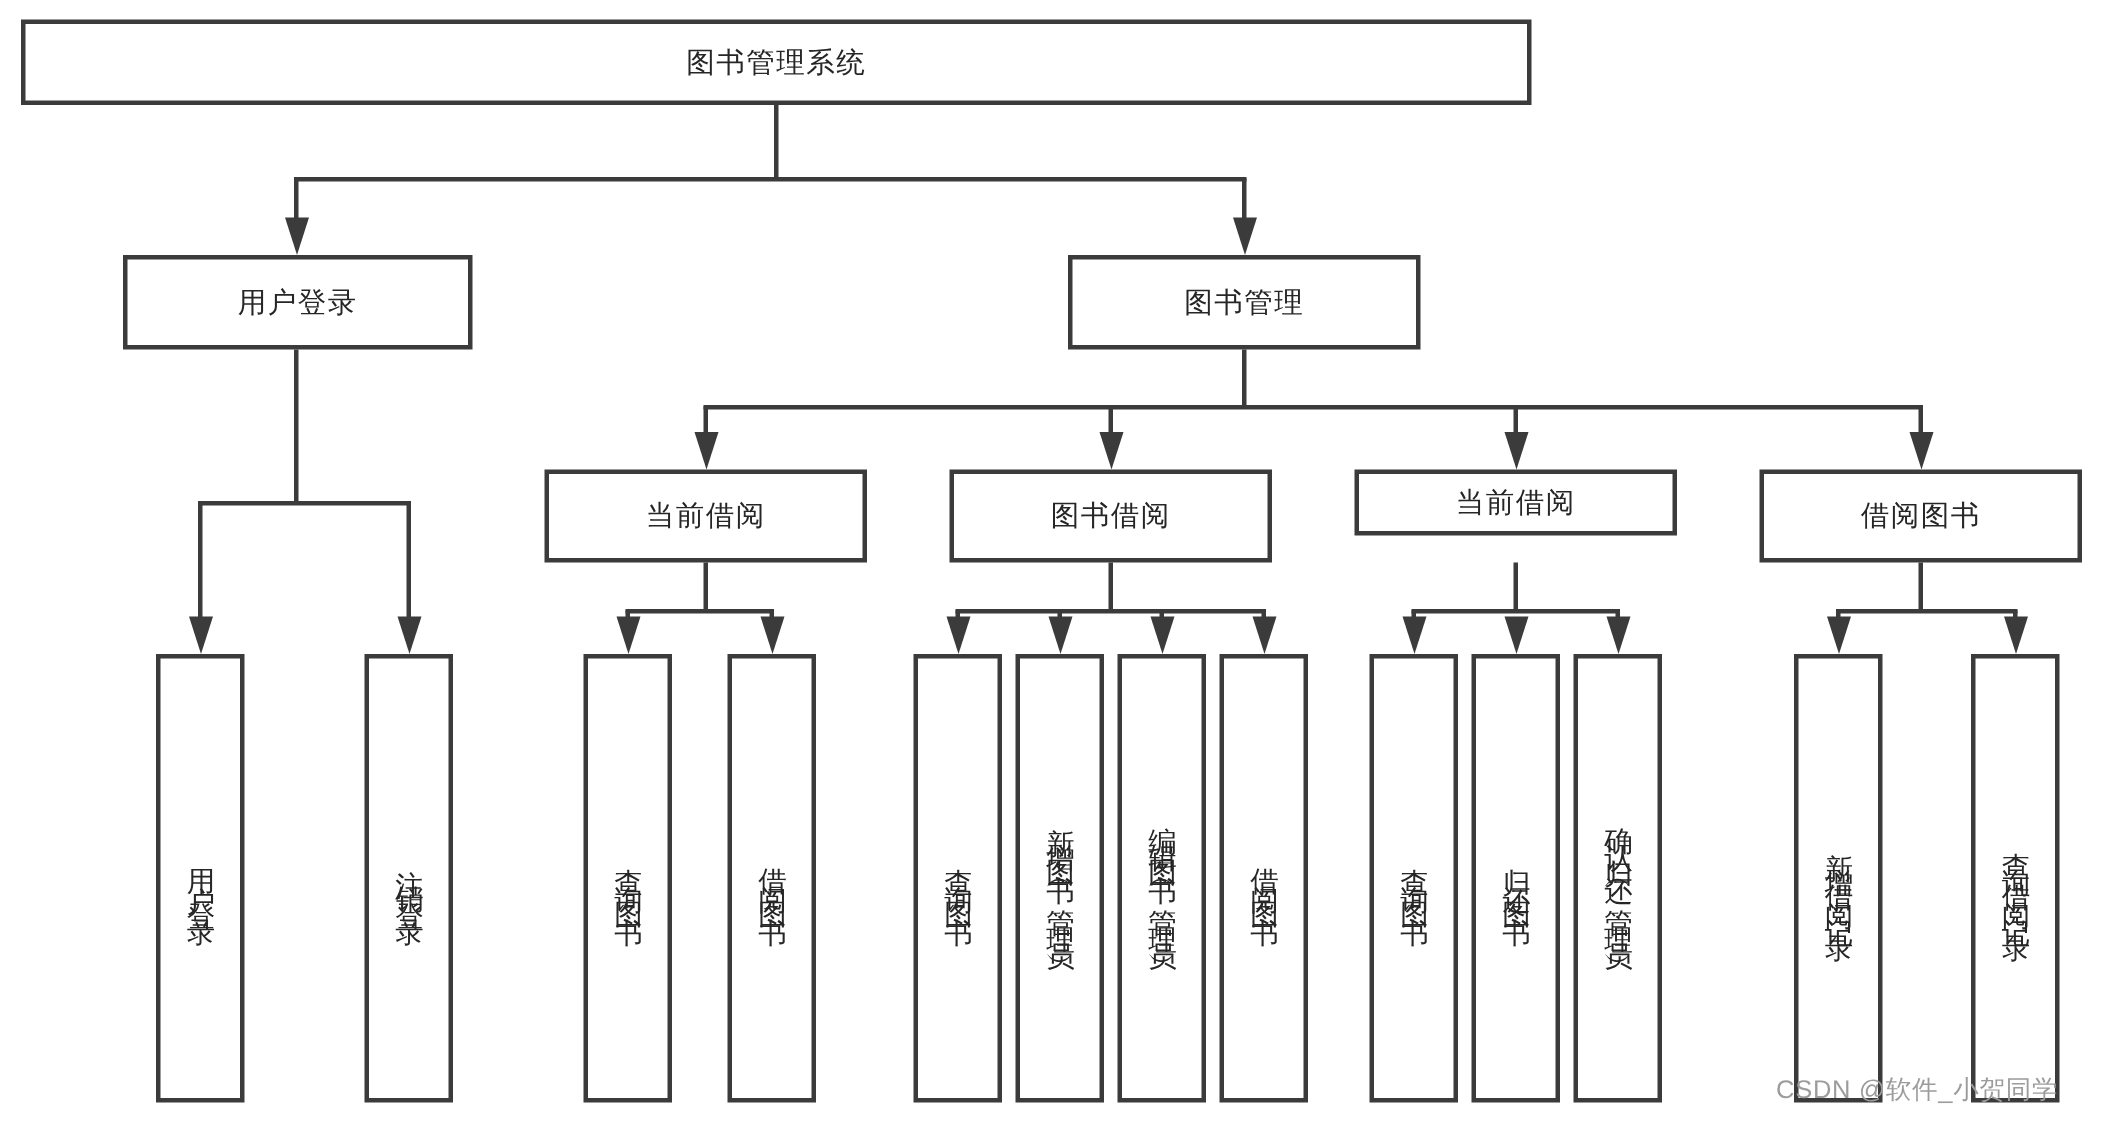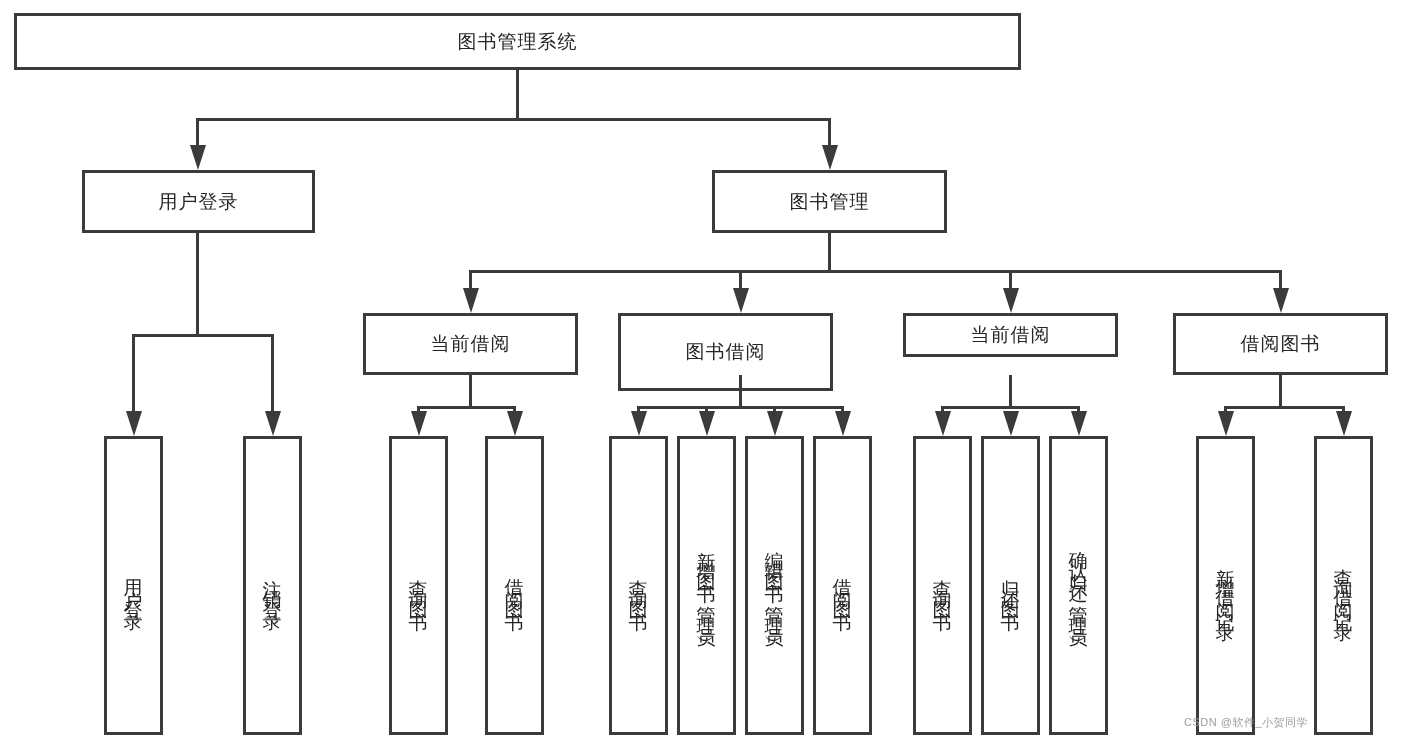--- a/index.html
+++ b/index.html
@@ -32,21 +32,21 @@
   .vline{width:3px;}
   .hline{height:3px;}
   .arrow{
     position:absolute;width:0;height:0;
     border-left:8px solid transparent;
     border-right:8px solid transparent;
     border-top:25px solid var(--line);
   }
   .watermark{
     position:absolute;left:1184px;top:715px;
-    font-size:11px;letter-spacing:0.5px;
+    font-size:17px;letter-spacing:0.5px;
     color:var(--watermark);z-index:5;white-space:nowrap;
   }
 </style>
 </head>
 <body>
 
 <div class="canvas">
 
   <div class="box" style="left:14px;top:13px;width:1007px;height:57px;">
     <span>图书管理系统</span>
@@ -80,21 +80,21 @@
   <div class="vline" style="left:1009px;top:271px;height:21px;"></div>
   <div class="vline" style="left:1279px;top:271px;height:21px;"></div>
   <div class="arrow" style="left:462.5px;top:288px;"></div>
   <div class="arrow" style="left:732.5px;top:288px;"></div>
   <div class="arrow" style="left:1002.5px;top:288px;"></div>
   <div class="arrow" style="left:1272.5px;top:288px;"></div>
 
   <div class="box" style="left:363px;top:313px;width:215px;height:62px;">
     <span>当前借阅</span>
   </div>
-  <div class="box" style="left:618px;top:313px;width:215px;height:78px;">
+  <div class="box" style="left:633px;top:313px;width:215px;height:62px;">
     <span>图书借阅</span>
   </div>
   <div class="box" style="left:903px;top:313px;width:215px;height:44px;">
     <span>当前借阅</span>
   </div>
   <div class="box" style="left:1173px;top:313px;width:215px;height:62px;">
     <span>借阅图书</span>
   </div>
 
   <div class="vline" style="left:469px;top:375px;height:32px;"></div>

